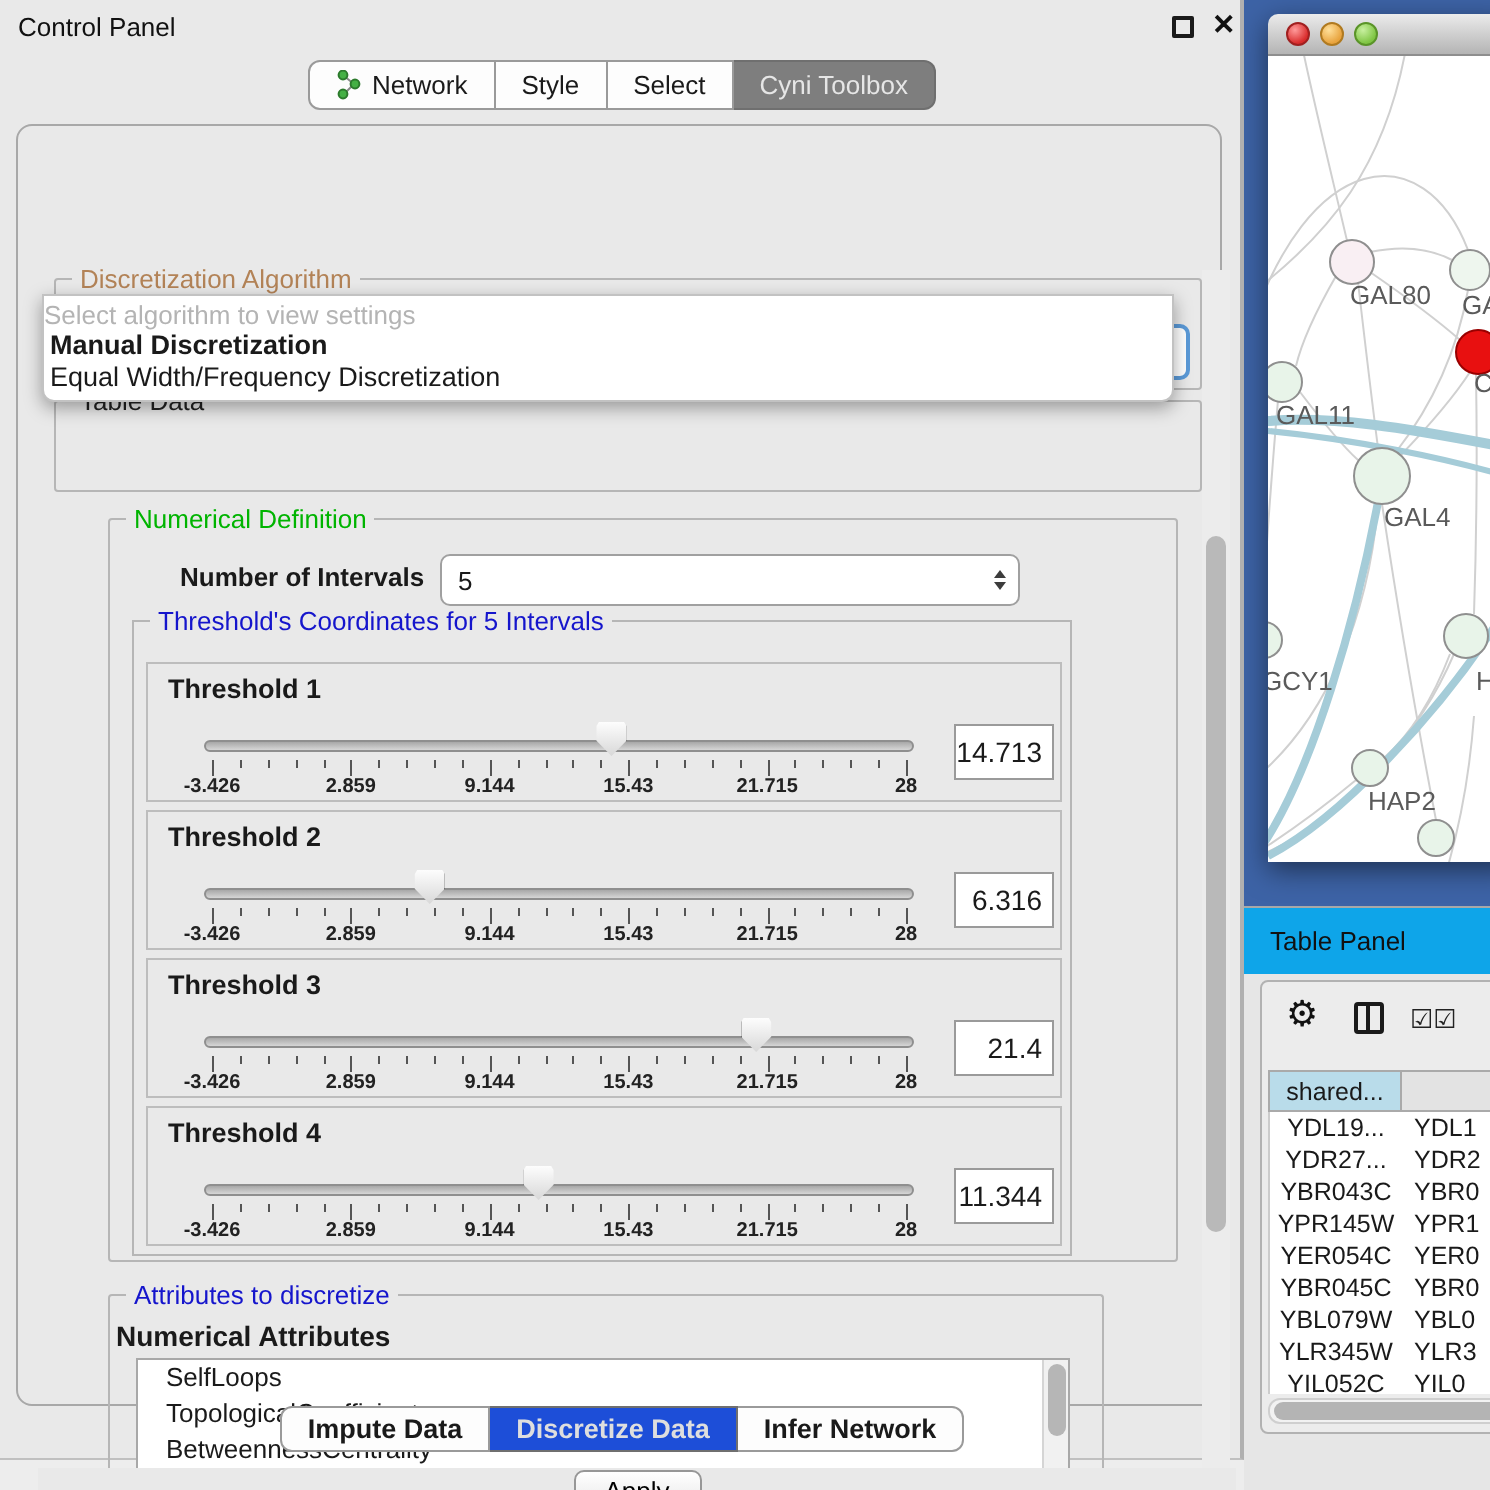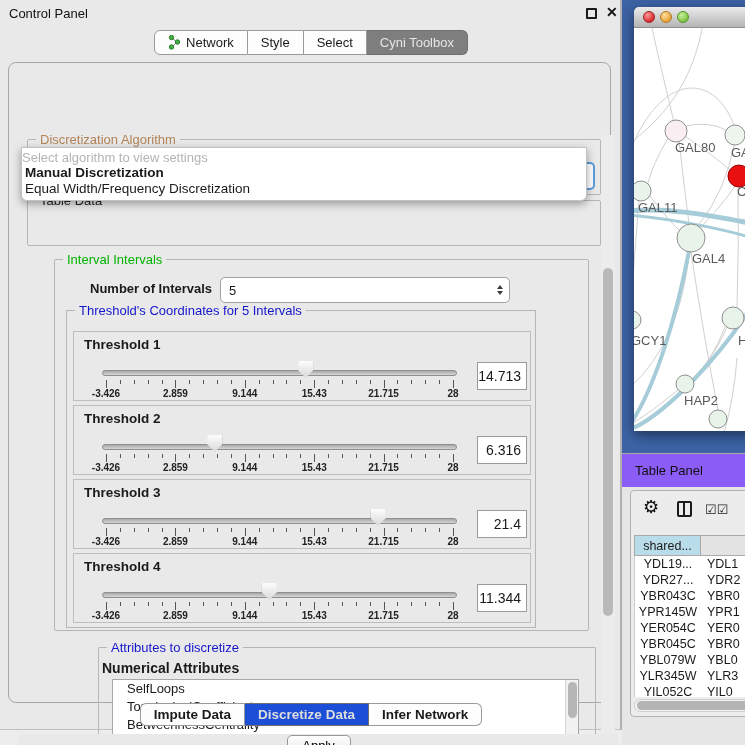--- a/index.html
+++ b/index.html
@@ -64,21 +64,21 @@
   .track { position:absolute; left:28px; top:38px; width:355px; height:6px; border:1px solid #8f8f8f; border-radius:3px; background:linear-gradient(#a8a8a8,#d6d6d6); cursor:pointer; }
   .thumb { position:absolute; top:29px; width:15px; height:17px; background:linear-gradient(#fdfdfd,#d8d8d8); clip-path:polygon(8% 0,92% 0,100% 12%,100% 55%,50% 100%,0 55%,0 12%); filter:drop-shadow(0 0 1px rgba(0,0,0,0.6)); cursor:grab; }
   .ticks { position:absolute; left:32px; top:48px; width:347px; height:8px; }
   .tick { position:absolute; top:0; width:1px; background:#555; }
   .tick.minor { height:4px; }
   .tick.major { height:8px; }
   .ticklabels { position:absolute; left:32px; top:56px; width:347px; height:12px; }
   .ticklabel { position:absolute; transform:translateX(-50%); font-size:10px; font-weight:700; color:#222; white-space:nowrap; }
   .tvalue { position:absolute; left:403px; top:30px; width:50px; height:28px; background:#fff; border:1px solid #9a9a9a; text-align:right; padding-right:5px; line-height:26px; font-size:14px; }
 
-  #attributes-group { left:45px; top:584px; width:498px; height:90px; border-bottom:none;margin-left:44px; }
+  #attributes-group { left:45px; top:584px; width:498px; height:90px; border-bottom:none; }
   #attributes-group > .glabel { color:#1515cc; }
   #attr-sublabel { position:absolute; left:3px; top:12px; font-weight:700; font-size:14px; }
   #attr-list { position:absolute; left:13px; top:31px; width:467px; height:56px; background:#fff; border:1px solid #a8a8a8; overflow:hidden; }
   .attr-item { padding-left:14px; height:18px; line-height:18px; font-size:13px; white-space:nowrap; cursor:pointer; }
   #attr-scroll { position:absolute; right:0; top:0; width:13px; height:100%; background:#f1f1f1; border-left:1px solid #d5d5d5; }
   #attr-thumb { position:absolute; left:2px; top:2px; width:9px; height:36px; background:#b6b6b6; border-radius:5px; }
 
   #apply-strip { position:absolute; left:10px; top:671px; width:599px; height:30px; background:#e9e9e9; z-index:5; display:flex; justify-content:center; align-items:flex-start; }
   #apply-btn { margin-top:1px; width:64px; height:21px; background:linear-gradient(#ffffff,#e6e6e6); border:1px solid #979797; border-radius:5px; font-size:13px; font-family:"Liberation Sans",sans-serif; cursor:pointer; }
 
@@ -96,21 +96,21 @@
   #net-window { position:absolute; left:12px; top:7px; width:124px; height:424px; border-radius:5px 5px 0 0; box-shadow:0 4px 14px rgba(0,0,0,0.5); }
   #net-titlebar { height:21px; background:linear-gradient(#ebebeb,#b4b4b4); border-radius:5px 5px 0 0; border-bottom:1px solid #8e8e8e; position:relative; }
   .light { position:absolute; top:4px; width:12px; height:12px; border-radius:50%; cursor:pointer; }
   #light-red { left:9px; background:radial-gradient(circle at 35% 30%, #ff9a9a, #d92c2c 70%); border:1px solid #a02020; }
   #light-yellow { left:26px; background:radial-gradient(circle at 35% 30%, #ffe09a, #e8a33d 70%); border:1px solid #b07a20; }
   #light-green { left:43px; background:radial-gradient(circle at 35% 30%, #c8f0a0, #7fc543 70%); border:1px solid #5a9428; }
   #net-canvas { width:100%; height:403px; background:#fff; }
   #net-canvas svg { display:block; }
   .nlabel { font-size:13px; fill:#5a5a5a; }
 
-  #table-panel-bar { position:absolute; left:622px; top:453px; width:123px; height:40px; background:#8b5cf6; border-top:1px solid #a8a8a8; border-bottom:1px solid #c4c4c4; }
+  #table-panel-bar { position:absolute; left:622px; top:453px; width:123px; height:40px; background:#0ea5e9; border-top:1px solid #a8a8a8; border-bottom:1px solid #c4c4c4; }
   #table-panel-title { position:absolute; left:13px; top:9px; font-size:13px; color:#111; }
 
   #right-lower { position:absolute; left:622px; top:487px; width:123px; height:258px; background:#e6e6e6; overflow:hidden; }
   #table-window { position:absolute; left:8px; top:3px; width:130px; height:227px; background:#ececec; border:1px solid #b2b2b2; border-radius:4px; }
   #tp-toolbar { position:absolute; left:0; top:0; width:100%; height:40px; }
   #gear-btn { position:absolute; left:12px; top:7px; font-size:18px; color:#111; cursor:pointer; line-height:1; }
   #cols-btn { position:absolute; left:46px; top:10px; width:15px; height:16px; border:2px solid #1a1a1a; border-radius:2px; cursor:pointer; }
   #cols-btn::after { content:""; position:absolute; left:4px; top:0; width:2px; height:12px; background:#1a1a1a; }
   #checks-btn { position:absolute; left:74px; top:11px; font-size:13px; color:#222; letter-spacing:0px; cursor:pointer; }
   #tp-grid { position:absolute; left:3px; top:44px; width:124px; }
@@ -173,21 +173,21 @@
         <div id="popup-hint">Select algorithm to view settings</div>
         <div class="popup-item bold">Manual Discretization</div>
         <div class="popup-item">Equal Width/Frequency Discretization</div>
       </div>
 
       <div class="group" id="tabledata-group">
         <span class="glabel">Table Data</span>
       </div>
 
       <div class="group" id="interval-group">
-        <span class="glabel">Interval Intervals</span>
+        <span class="glabel">Numerical Definition</span>
 
         <span id="num-label">Number of Intervals</span>
         <div class="combo" id="num-combo">
           <span class="cval">5</span>
           <span class="stepper">
               <span class="arr-up"></span>
               <span class="arr-dn"></span>
             </span>
         </div>
 

